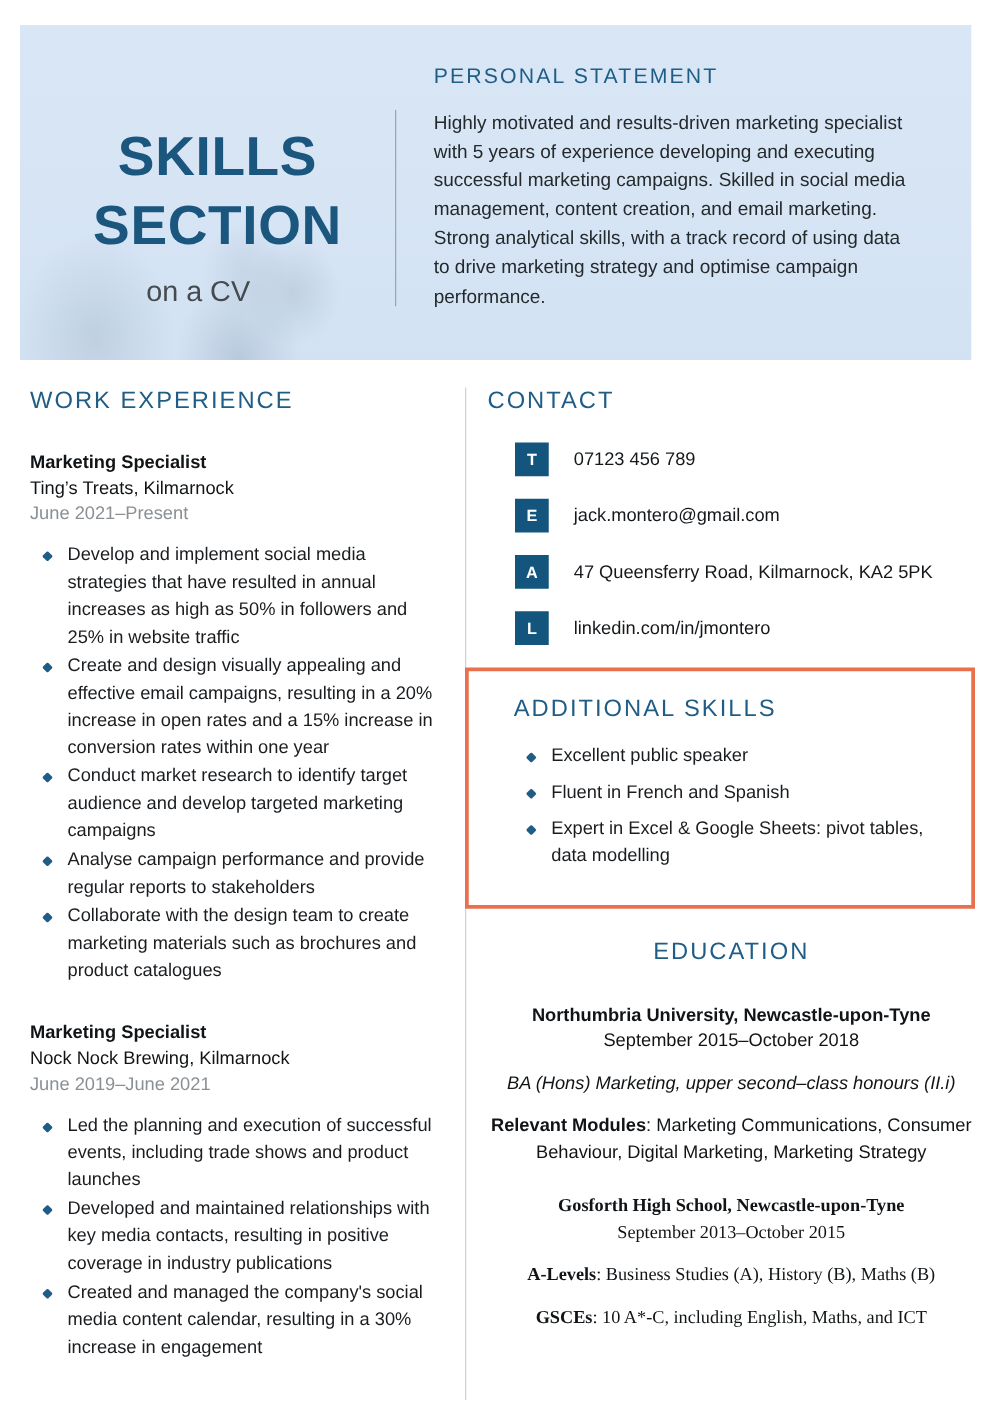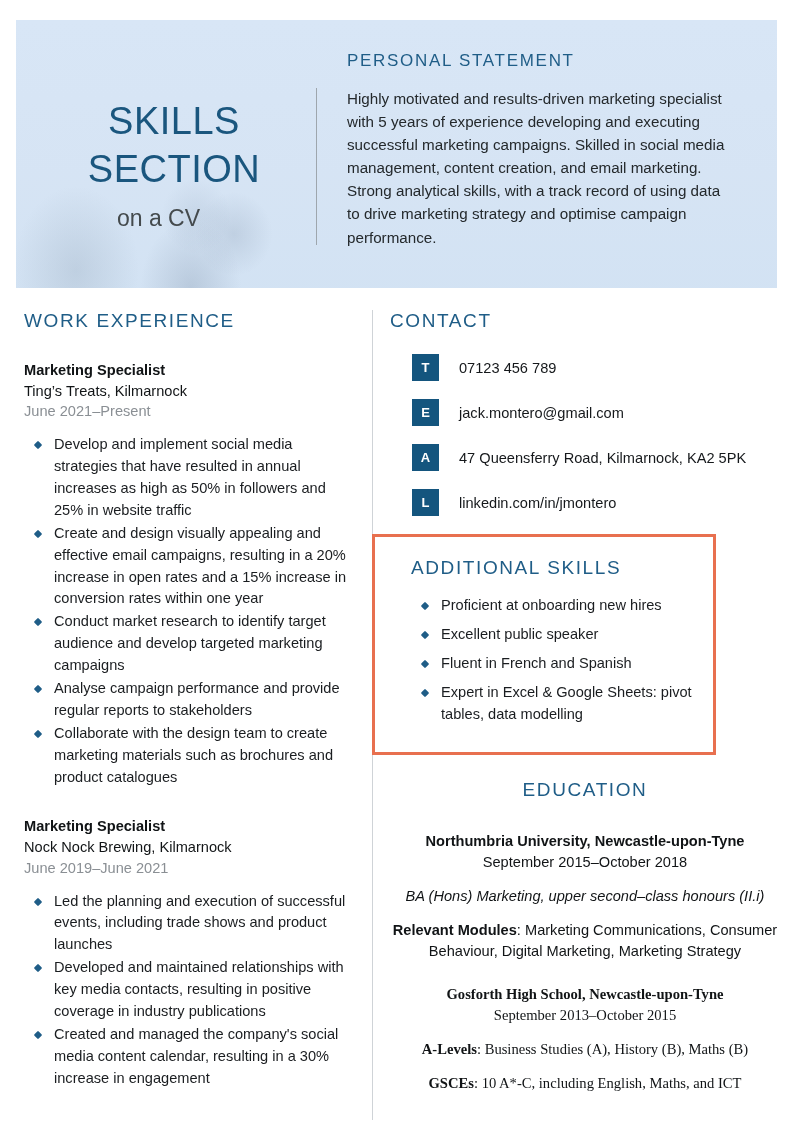--- a/index.html
+++ b/index.html
@@ -40,22 +40,22 @@
     display: flex;
     height: 100%;
   }
   .header-left {
     width: 285px;
     position: relative;
     padding-top: 78px;
     text-align: center;
   }
   .doc-title {
-    font-size: 38px;
-    font-weight: normal;
+    font-size: 44px;
+    font-weight: bold;
     color: #1a567e;
     letter-spacing: 0.5px;
     line-height: 1.25;
     padding-left: 31px;
   }
   .doc-subtitle {
     font-size: 23px;
     color: #444a4d;
     margin-top: 12px;
     font-weight: normal;
@@ -189,21 +189,21 @@
     color: #15181b;
     margin-left: 20px;
   }
 
   
   .skills-box {
     border: 3px solid #e8704f;
     padding: 20px 18px 20px 18px;
     margin-top: 12px;
     margin-left: -18px;
-    width: 344px;
+    width: 408px;
   }
   .skills-box .section-heading { margin-left: 18px; }
   .skills-box ul.bullets { margin-top: 16px; margin-left: 18px; }
   .skills-box ul.bullets li { margin-bottom: 7px; }
 
   
   .education { margin-top: 24px; text-align: center; }
   .edu-entry { margin-top: 22px; }
   .edu-school {
     font-size: 14.6px;
@@ -303,21 +303,20 @@
       </div>
       <div class="contact-row">
         <div class="contact-badge">L</div>
         <div class="contact-value">linkedin.com/in/jmontero</div>
       </div>
     </div>
 
     <div class="skills-box">
       <div class="section-heading">ADDITIONAL SKILLS</div>
       <ul class="bullets">
-        <li><span class="dia"></span><span>Proficient at onboarding new hires</span></li>
         <li><span class="dia"></span><span>Excellent public speaker</span></li>
         <li><span class="dia"></span><span>Fluent in French and Spanish</span></li>
         <li><span class="dia"></span><span>Expert in Excel &amp; Google Sheets: pivot tables, data modelling</span></li>
       </ul>
     </div>
 
     <div class="education">
       <div class="section-heading">EDUCATION</div>
 
       <div class="edu-entry" style="margin-top:30px;">

